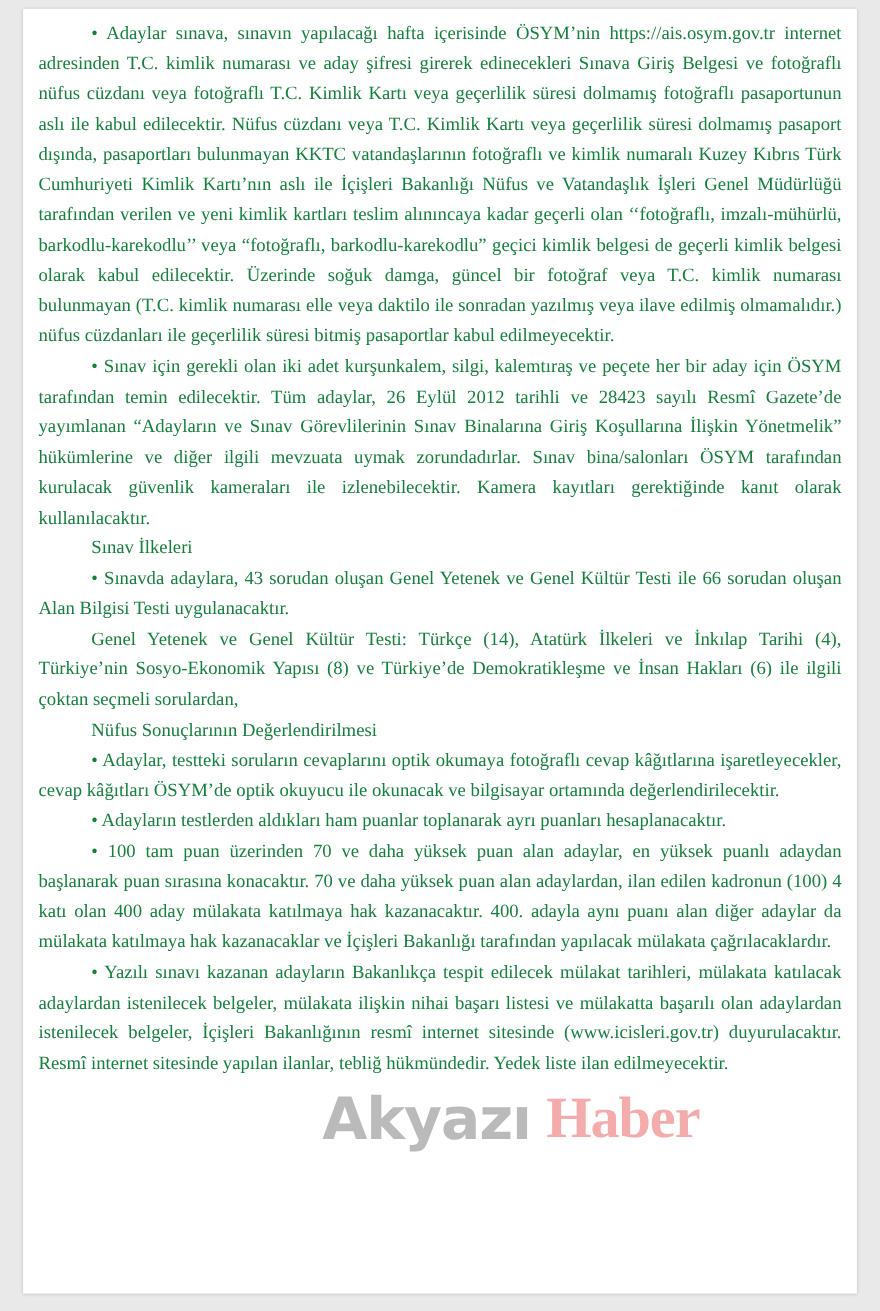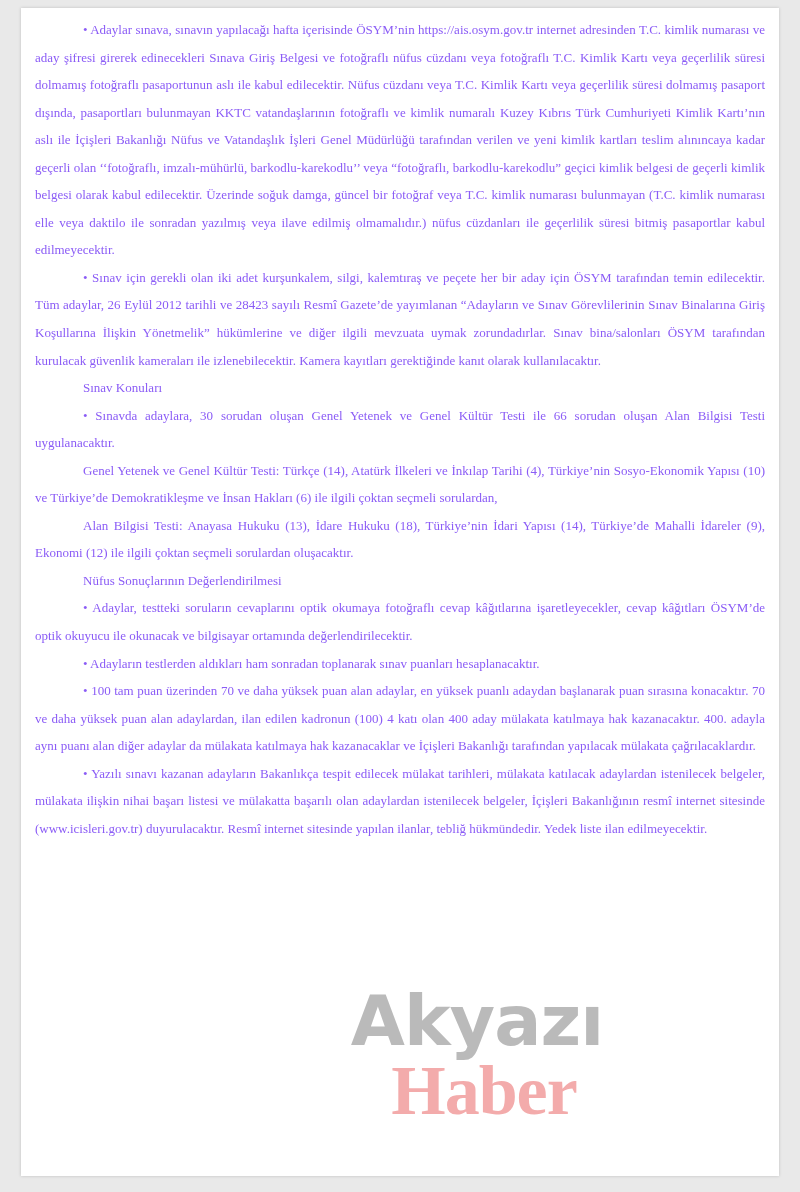--- a/index.html
+++ b/index.html
@@ -31,23 +31,23 @@
     background: #ffffff;
     box-shadow: 0 0 3px rgba(0,0,0,0.18);
     overflow: hidden;
   }
 
   #doc-body {
     position: absolute;
     left: 14px;
     top: 8px;
     width: 730px;
-    font-size: 13px;
+    font-size: 17px;
     line-height: 27.55px;
-    color: #8b5cf6;
+    color: #15803d;
     text-align: justify;
     text-justify: inter-word;
     -webkit-hyphens: none;
     hyphens: none;
     z-index: 3;
   }
 
   p.para {
     margin: 0;
     padding: 0;
@@ -65,35 +65,34 @@
   p.heading {
     margin: 0;
     padding: 0;
     text-align: left;
     text-indent: 48px;
   }
 
   
   #watermark {
     position: absolute;
-    left: 256px;
+    left: 272px;
     top: 978px;
     width: 400px;
     height: 62px;
     z-index: 6;
     pointer-events: none;
     display: flex;
     align-items: center;
     font-family: "DejaVu Sans", "Liberation Sans", sans-serif;
     font-weight: 700;
-    font-size: 70px;
+    font-size: 53px;
     letter-spacing: -1px;
     line-height: 1;
     white-space: nowrap;
-    flex-direction: column;
   }
   #wm-akyazi {
     color: rgba(122, 122, 122, 0.52);
     -webkit-text-stroke: 0px;
   }
   #wm-haber {
     color: rgba(224, 46, 46, 0.40);
     margin-left: 14px;
     font-family: Liberation Serif, serif;
   }
@@ -108,34 +107,33 @@
 <div id="page-surround">
 
   <div id="page-sheet">
 
     <div id="doc-body">
 
       <p class="para">• Adaylar sınava, sınavın yapılacağı hafta içerisinde ÖSYM’nin https://ais.osym.gov.tr internet adresinden T.C. kimlik numarası ve aday şifresi girerek edinecekleri Sınava Giriş Belgesi ve fotoğraflı nüfus cüzdanı veya fotoğraflı T.C. Kimlik Kartı veya geçerlilik süresi dolmamış fotoğraflı pasaportunun aslı ile kabul edilecektir. Nüfus cüzdanı veya T.C. Kimlik Kartı veya geçerlilik süresi dolmamış pasaport dışında, pasaportları bulunmayan KKTC vatandaşlarının fotoğraflı ve kimlik numaralı Kuzey Kıbrıs Türk Cumhuriyeti Kimlik Kartı’nın aslı ile İçişleri Bakanlığı Nüfus ve Vatandaşlık İşleri Genel Müdürlüğü tarafından verilen ve yeni kimlik kartları teslim alınıncaya kadar geçerli olan ‘‘fotoğraflı, imzalı-mühürlü, barkodlu-karekodlu’’ veya “fotoğraflı, barkodlu-karekodlu” geçici kimlik belgesi de geçerli kimlik belgesi olarak kabul edilecektir. Üzerinde soğuk damga, güncel bir fotoğraf veya T.C. kimlik numarası bulunmayan (T.C. kimlik numarası elle veya daktilo ile sonradan yazılmış veya ilave edilmiş olmamalıdır.) nüfus cüzdanları ile geçerlilik süresi bitmiş pasaportlar kabul edilmeyecektir.</p>
 
       <p class="para">• Sınav için gerekli olan iki adet kurşunkalem, silgi, kalemtıraş ve peçete her bir aday için ÖSYM tarafından temin edilecektir. Tüm adaylar, 26 Eylül 2012 tarihli ve 28423 sayılı Resmî Gazete’de yayımlanan “Adayların ve Sınav Görevlilerinin Sınav Binalarına Giriş Koşullarına İlişkin Yönetmelik” hükümlerine ve diğer ilgili mevzuata uymak zorundadırlar. Sınav bina/salonları ÖSYM tarafından kurulacak güvenlik kameraları ile izlenebilecektir. Kamera kayıtları gerektiğinde kanıt olarak kullanılacaktır.</p>
 
-      <p class="heading">Sınav Konuları</p>
+      <p class="heading">Sınav İlkeleri</p>
 
-      <p class="para last-left">• Sınavda adaylara, 30 sorudan oluşan Genel Yetenek ve Genel Kültür Testi ile 66 sorudan oluşan Alan Bilgisi Testi uygulanacaktır.</p>
+      <p class="para last-left">• Sınavda adaylara, 43 sorudan oluşan Genel Yetenek ve Genel Kültür Testi ile 66 sorudan oluşan Alan Bilgisi Testi uygulanacaktır.</p>
 
-      <p class="para last-left">Genel Yetenek ve Genel Kültür Testi: Türkçe (14), Atatürk İlkeleri ve İnkılap Tarihi (4), Türkiye’nin Sosyo-Ekonomik Yapısı (10) ve Türkiye’de Demokratikleşme ve İnsan Hakları (6) ile ilgili çoktan seçmeli sorulardan,</p>
+      <p class="para last-left">Genel Yetenek ve Genel Kültür Testi: Türkçe (14), Atatürk İlkeleri ve İnkılap Tarihi (4), Türkiye’nin Sosyo-Ekonomik Yapısı (8) ve Türkiye’de Demokratikleşme ve İnsan Hakları (6) ile ilgili çoktan seçmeli sorulardan,</p>
 
-      <p class="para last-left">Alan Bilgisi Testi: Anayasa Hukuku (13), İdare Hukuku (18), Türkiye’nin İdari Yapısı (14), Türkiye’de Mahalli İdareler (9), Ekonomi (12) ile ilgili çoktan seçmeli sorulardan oluşacaktır.</p>
 
       <p class="heading">Nüfus Sonuçlarının Değerlendirilmesi</p>
 
       <p class="para last-left">• Adaylar, testteki soruların cevaplarını optik okumaya fotoğraflı cevap kâğıtlarına işaretleyecekler, cevap kâğıtları ÖSYM’de optik okuyucu ile okunacak ve bilgisayar ortamında değerlendirilecektir.</p>
 
 
-      <p class="para last-left">• Adayların testlerden aldıkları ham sonradan toplanarak sınav puanları hesaplanacaktır.</p>
+      <p class="para last-left">• Adayların testlerden aldıkları ham puanlar toplanarak ayrı puanları hesaplanacaktır.</p>
 
       <p class="para last-left">• 100 tam puan üzerinden 70 ve daha yüksek puan alan adaylar, en yüksek puanlı adaydan başlanarak puan sırasına konacaktır. 70 ve daha yüksek puan alan adaylardan, ilan edilen kadronun (100) 4 katı olan 400 aday mülakata katılmaya hak kazanacaktır. 400. adayla aynı puanı alan diğer adaylar da mülakata katılmaya hak kazanacaklar ve İçişleri Bakanlığı tarafından yapılacak mülakata çağrılacaklardır.</p>
 
       <p class="para last-left">• Yazılı sınavı kazanan adayların Bakanlıkça tespit edilecek mülakat tarihleri, mülakata katılacak adaylardan istenilecek belgeler, mülakata ilişkin nihai başarı listesi ve mülakatta başarılı olan adaylardan istenilecek belgeler, İçişleri Bakanlığının resmî internet sitesinde (www.icisleri.gov.tr) duyurulacaktır. Resmî internet sitesinde yapılan ilanlar, tebliğ hükmündedir. Yedek liste ilan edilmeyecektir.</p>
 
     </div>
 
     <div id="watermark">
       <span id="wm-akyazi">Akyazı</span>
       <span id="wm-haber">Haber</span>

